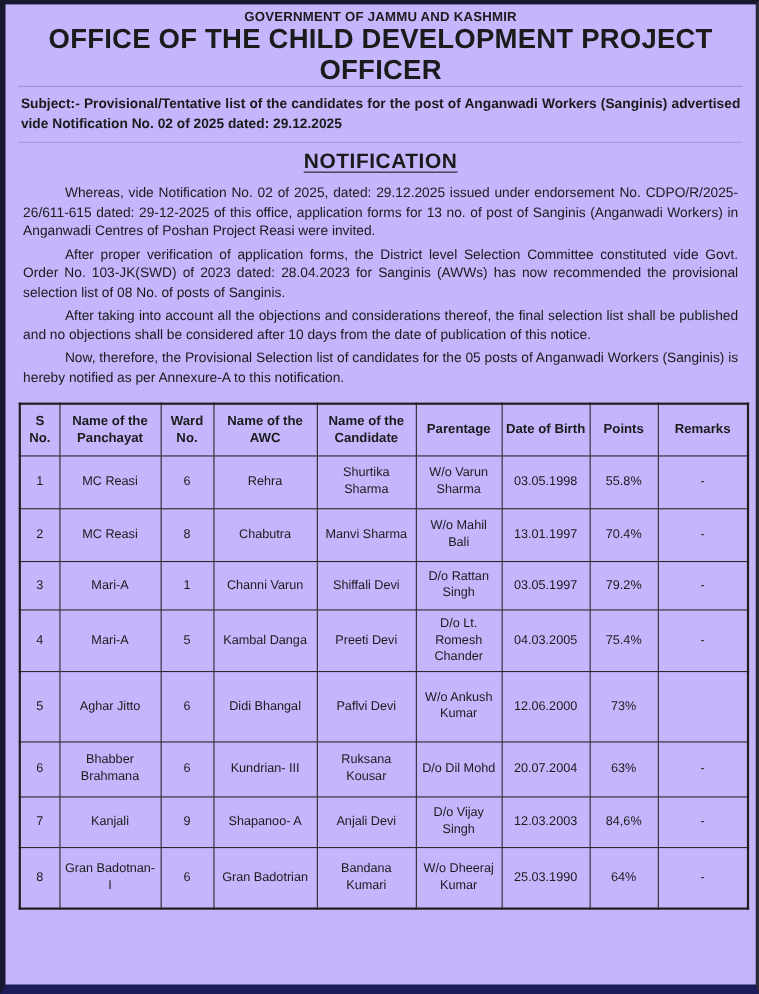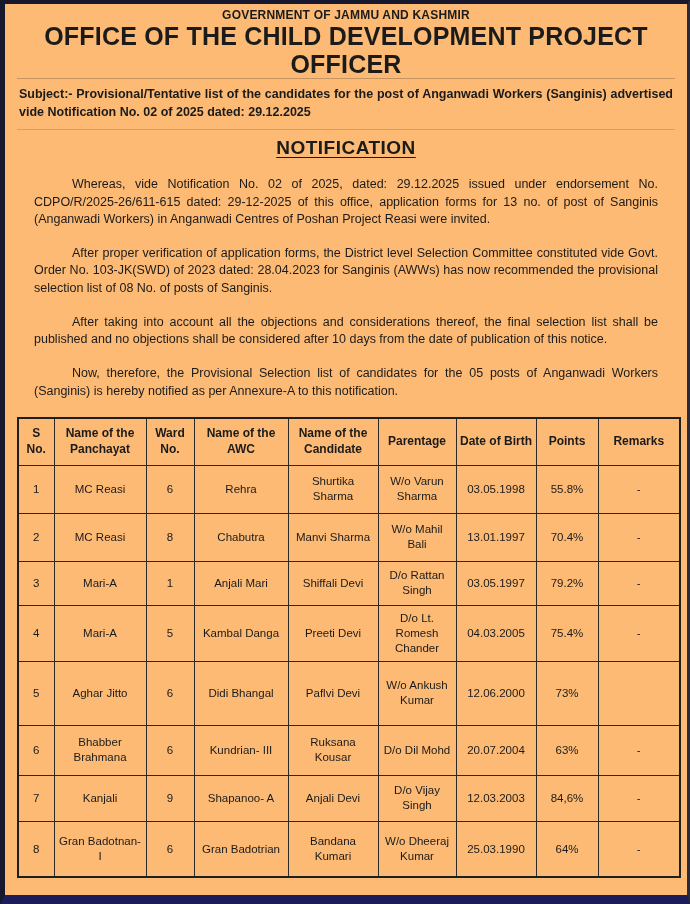--- a/index.html
+++ b/index.html
@@ -6,21 +6,21 @@
   body{
     width:690px;height:904px;
     background:#e8e7e3;
     font-family:"Liberation Sans", sans-serif;
     color:#1b1b1b;
     -webkit-font-smoothing:antialiased;
   }
   .page{
     box-sizing:border-box;
     width:690px;height:904px;
-    background:#fdba74;
+    background:#c4b5fd;
     border-left:5px solid #17172e;
     border-top:4px solid #17172e;
     border-right:3px solid #2a2a3a;
     border-bottom:9px solid #1c1c5a;
     padding:4px 12px 0 12px;
     overflow:hidden;
   }
   .hdr{text-align:center;}
   .hdr-gov{font-size:12px;font-weight:bold;letter-spacing:.2px;}
   .hdr-office{font-size:25px;font-weight:bold;letter-spacing:.2px;line-height:1.1;margin-top:1px;}
@@ -33,21 +33,21 @@
     text-align:justify;
   }
   .notif-head{
     text-align:center;margin:7px 0 8px 0;
   }
   .notif-head span{
     font-size:19px;font-weight:bold;text-decoration:underline;
     text-underline-offset:3px;letter-spacing:.5px;
   }
   .body-text{font-size:12.5px;line-height:1.38;text-align:justify;}
-  .body-text p{margin:17px;text-indent:38px;}
+  .body-text p{margin:4px;text-indent:38px;}
   .annex-head{text-align:center;margin:14px 0 10px 0;}
   .annex-head span{
     font-size:21px;font-weight:bold;text-decoration:underline;
     text-underline-offset:4px;letter-spacing:.3px;
   }
   table.annex{
     width:662px;border-collapse:collapse;table-layout:fixed;
     margin:14px auto 0 auto;
     border:2px solid #1f1f1f;
     font-size:11.5px;
@@ -132,21 +132,21 @@
         <td>Manvi Sharma</td>
         <td>W/o Mahil Bali</td>
         <td>13.01.1997</td>
         <td>70.4%</td>
         <td>-</td>
       </tr>
       <tr class="r3">
         <td>3</td>
         <td>Mari-A</td>
         <td>1</td>
-        <td>Anjali Mari</td>
+        <td>Channi Varun</td>
         <td>Shiffali Devi</td>
         <td>D/o Rattan Singh</td>
         <td>03.05.1997</td>
         <td>79.2%</td>
         <td>-</td>
       </tr>
       <tr class="r4">
         <td>4</td>
         <td>Mari-A</td>
         <td>5</td>

